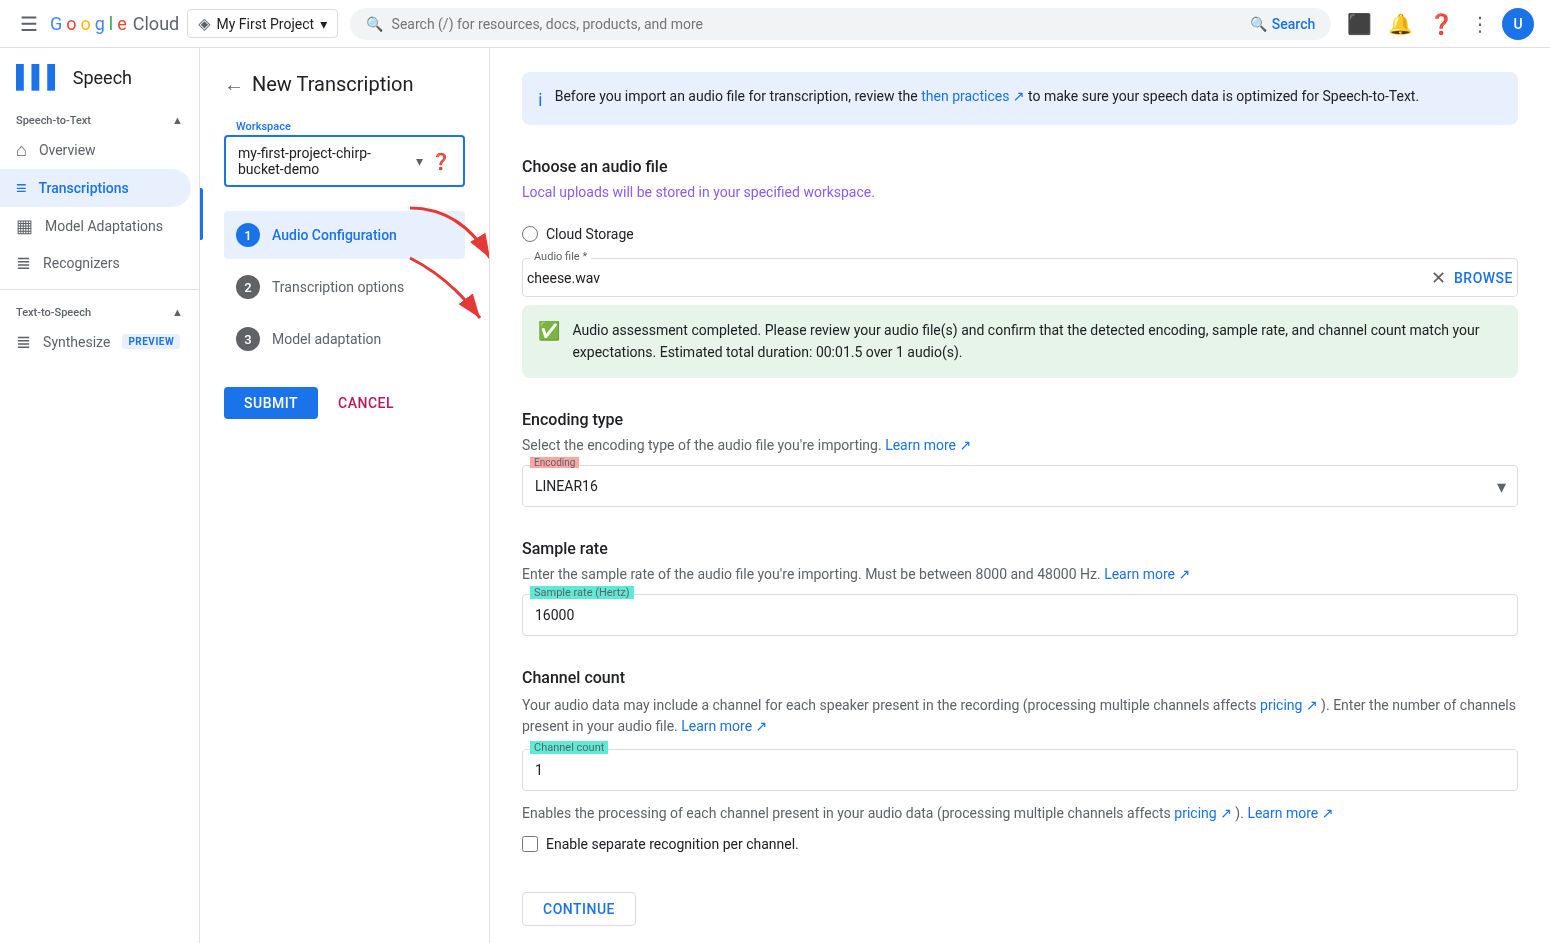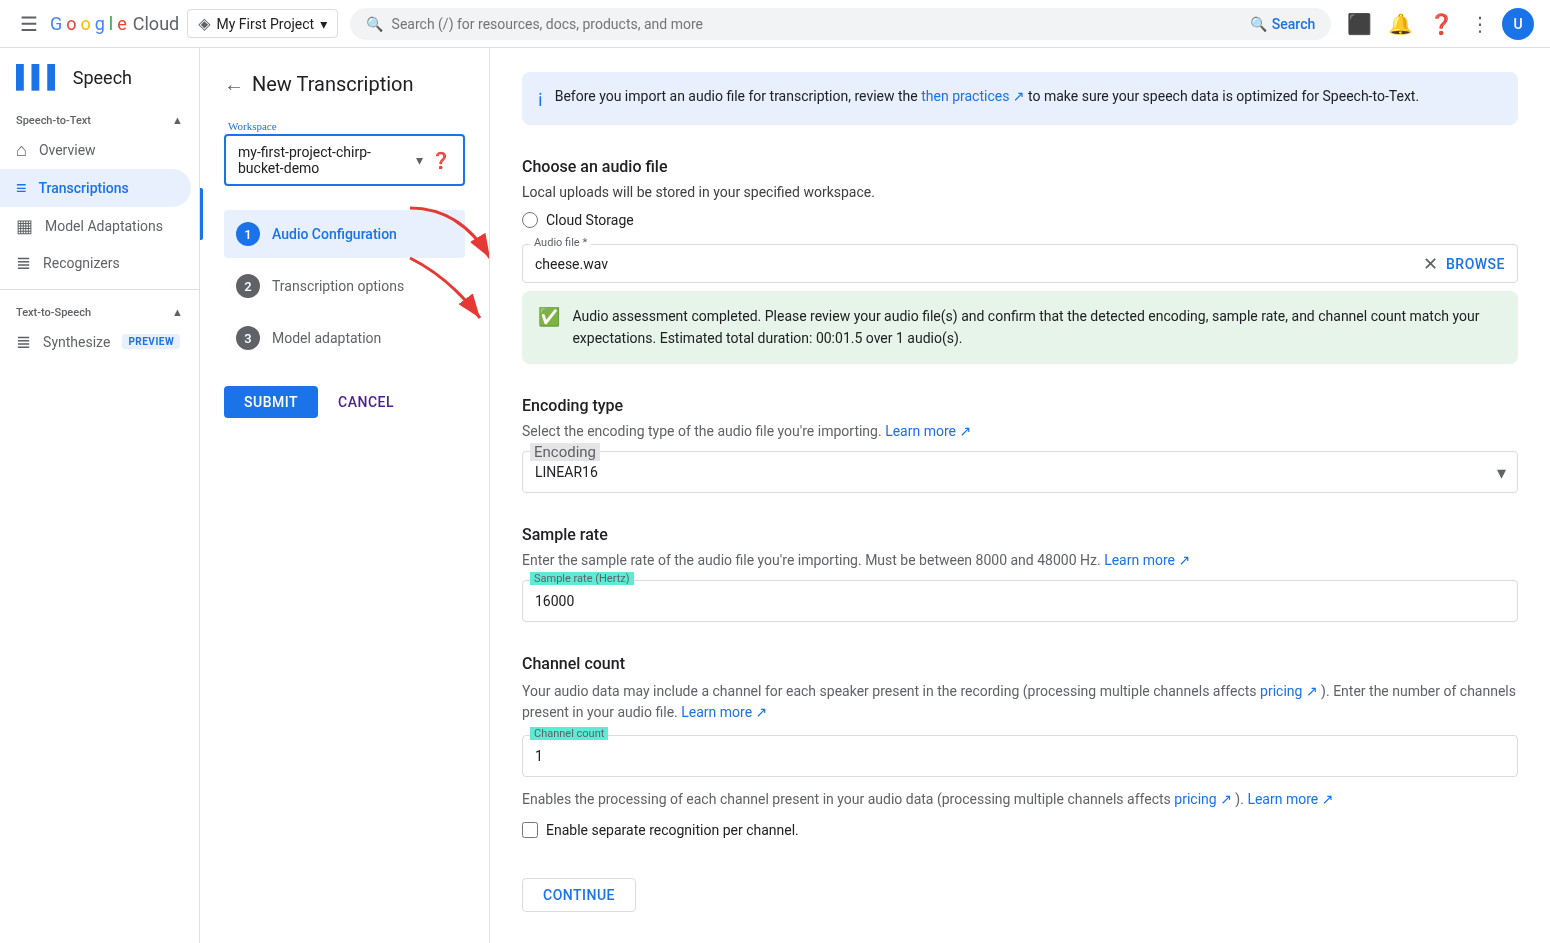--- a/index.html
+++ b/index.html
@@ -87,21 +87,21 @@
     .left-panel {
       width: 290px; background: #fff; border-right: 1px solid #e0e0e0;
       padding: 24px; flex-shrink: 0; overflow-y: auto;
     }
     .back-header { display: flex; align-items: center; gap: 8px; margin-bottom: 24px; }
     .back-btn { background: none; border: none; cursor: pointer; color: #5f6368; font-size: 20px; }
     .panel-title { font-size: 20px; font-weight: 400; color: #202124; }
 
     .workspace-label {
       font-size: 11px; color: #1a73e8; margin-bottom: 2px; font-weight: 500;
-      background: #fff; padding: 0 4px; margin-left: 0; font-family: Liberation Serif, serif;
+      background: #fff; padding: 0 4px; margin-left: 8px;
     }
     .workspace-selector {
       display: flex; align-items: center; justify-content: space-between;
       border: 2px solid #1a73e8; border-radius: 4px;
       padding: 8px 12px; margin-bottom: 24px; cursor: pointer;
     }
     .workspace-selector-text { font-size: 14px; color: #202124; }
     .workspace-actions { display: flex; align-items: center; gap: 8px; }
     .workspace-help { color: #5f6368; font-size: 16px; cursor: pointer; }
 
@@ -122,54 +122,54 @@
     .step.active .step-label { color: #1a73e8; font-weight: 500; }
     .step:not(.active) .step-label { color: #5f6368; }
 
     .action-buttons { display: flex; gap: 8px; }
     .submit-btn {
       background: #1a73e8; color: #fff; border: none; border-radius: 4px;
       padding: 0 20px; font-size: 14px; font-weight: 500; cursor: pointer;
       letter-spacing: 0.5px;
     }
     .cancel-btn {
-      background: transparent; color: #4c1d95; border: none;
+      background: transparent; color: #be185d; border: none;
       padding: 8px 12px; font-size: 14px; font-weight: 500; cursor: pointer;
       letter-spacing: 0.5px; border-radius: 4px;
     }
 
     
     .right-panel { flex: 1; overflow-y: auto; padding: 24px 32px; background: #fff; }
     .section-title { font-size: 22px; font-weight: 400; color: #202124; margin-bottom: 16px; }
 
     .info-box {
       background: #e8f0fe; border-radius: 8px; padding: 14px 16px;
       display: flex; align-items: flex-start; gap: 12px; margin-bottom: 20px;
     }
     .info-icon { color: #1a73e8; font-size: 18px; margin-top: 1px; flex-shrink: 0; }
     .info-text { font-size: 14px; color: #202124; line-height: 1.5; }
     .info-link { color: #1a73e8; text-decoration: none; }
 
     .subsection-title { font-size: 16px; font-weight: 500; color: #202124; margin-bottom: 8px; margin-top: 32px; }
-    .subsection-desc { font-size: 14px; color: #404040; margin-bottom: 12px; }
+    .subsection-desc { font-size: 14px; color: #8b5cf6; margin-bottom: 26px; }
 
     .radio-group { display: flex; flex-direction: column; gap: 8px; margin-bottom: 16px; }
     .radio-option { display: flex; align-items: center; gap: 8px; cursor: pointer; }
     .radio-option input[type="radio"] { accent-color: #1a73e8; width: 16px; height: 16px; cursor: pointer; }
     .radio-label { font-size: 14px; color: #202124; }
 
     .field-group { position: relative; margin-bottom: 8px; }
     .field-label {
       position: absolute; top: -8px; left: 8px; font-size: 11px; color: #5f6368;
       background: #fff; padding: 0 4px;
     }
     .file-input-row {
       display: flex; align-items: center;
       border: 1px solid #dadce0; border-radius: 4px;
-      padding: 8px 12px; gap: 8px;
+      padding: 8px 4px; gap: 8px;
     }
     .file-input {
       flex: 1; border: none; outline: none;
       font-size: 14px; color: #202124; background: transparent;
     }
     .clear-btn { background: none; border: none; cursor: pointer; color: #5f6368; font-size: 18px; }
     .browse-btn {
       background: none; border: none; cursor: pointer;
       color: #1a73e8; font-size: 14px; font-weight: 500; letter-spacing: 0.5px;
     }
@@ -180,22 +180,22 @@
       background: #e6f4ea; border-radius: 8px; padding: 14px 16px;
       display: flex; align-items: flex-start; gap: 12px; margin-bottom: 24px;
     }
     .success-icon { color: #34a853; font-size: 18px; margin-top: 1px; flex-shrink: 0; }
     .success-text { font-size: 14px; color: #202124; line-height: 1.6; }
 
     .encoding-section { margin-bottom: 24px; }
     .encoding-desc { font-size: 14px; color: #5f6368; margin-bottom: 12px; }
     .select-field-wrap { position: relative; }
     .select-field-label {
-      position: absolute; top: -8px; left: 8px; font-size: 15px; color: #5f6368;
-      background: #e5e5e5; padding: 0 4px; z-index: 1;
+      position: absolute; top: -8px; left: 8px; font-size: 10px; color: #5f6368;
+      background: #fca5a5; padding: 0 4px; z-index: 1;
     }
     .select-field {
       width: 100%; border: 1px solid #dadce0; border-radius: 4px;
       padding: 12px 40px 12px 12px; font-size: 14px; color: #202124;
       background: #fff; appearance: none; cursor: pointer; outline: none;
     }
     .select-arrow {
       position: absolute; right: 12px; top: 50%; transform: translateY(-50%);
       color: #5f6368; pointer-events: none; font-size: 18px;
     }

